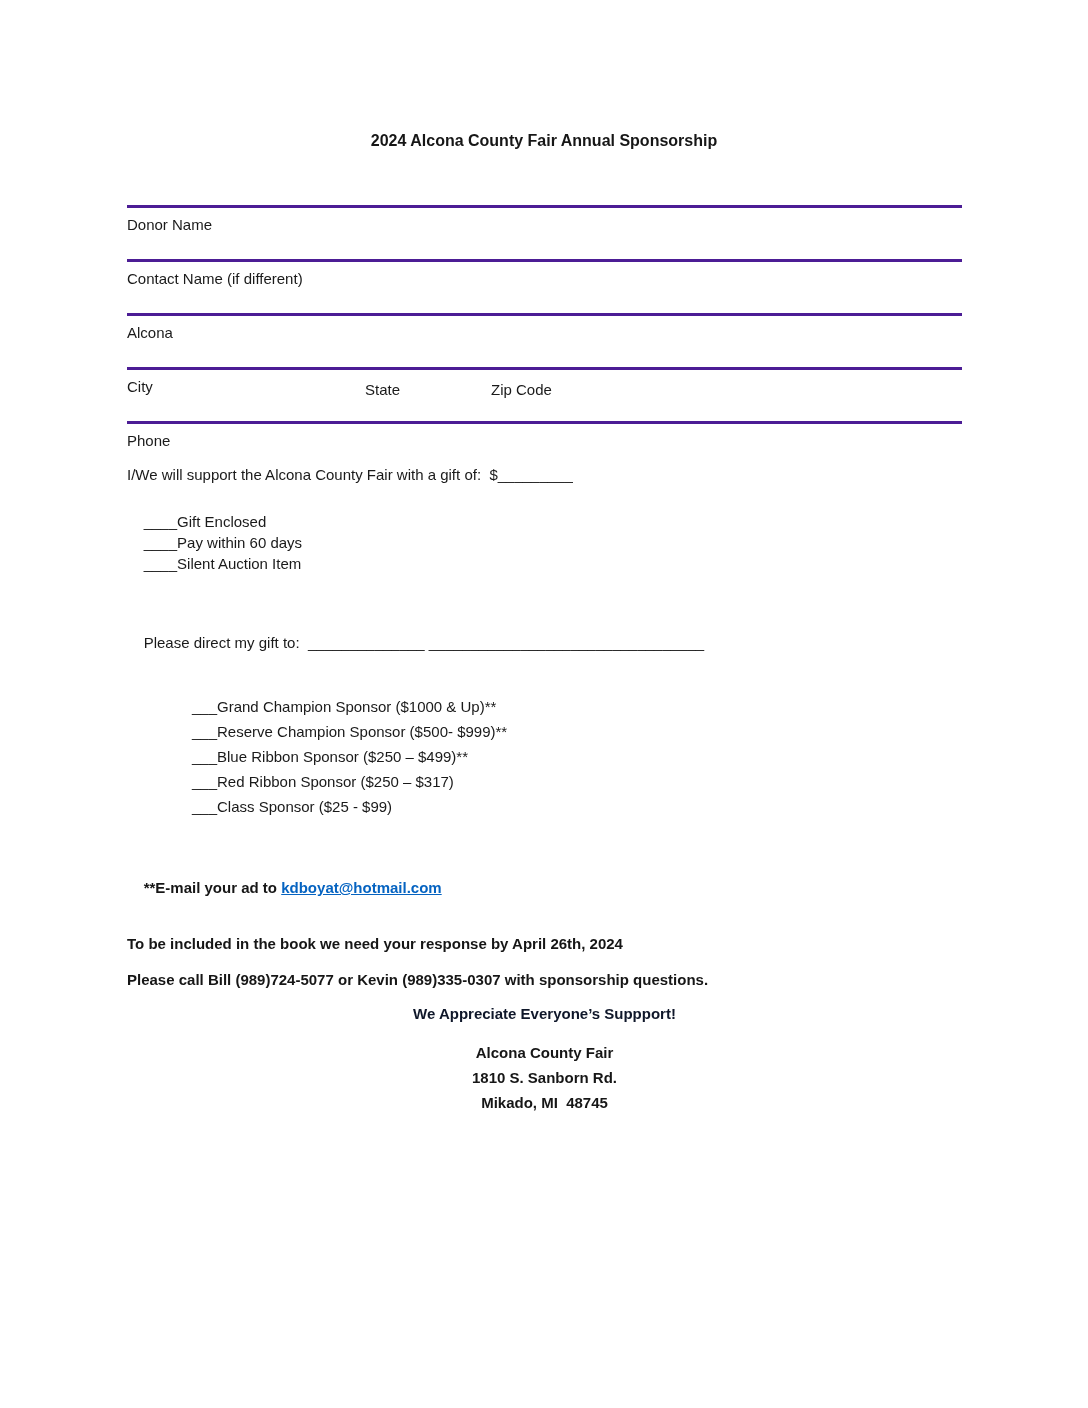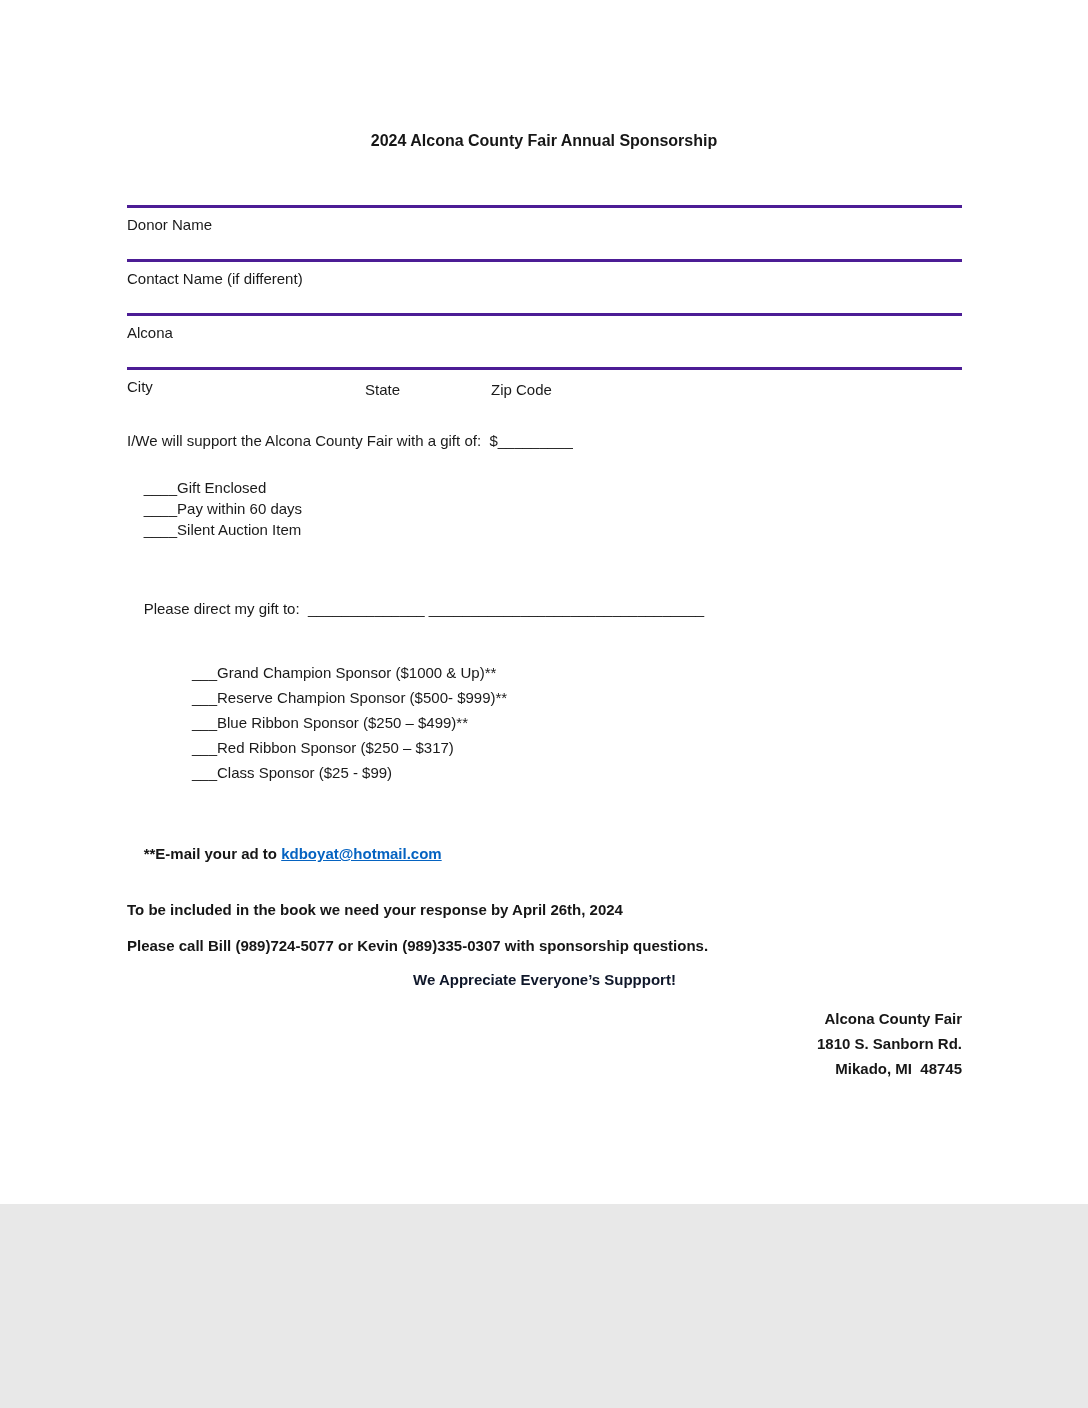--- a/index.html
+++ b/index.html
@@ -1,20 +1,20 @@
 <!DOCTYPE html>
 <html><head>
 <meta charset="utf-8">
 <style>
   * { margin: 0; padding: 0; box-sizing: border-box; }
   html, body { background: #e8e8e8; }
   .page {
     position: relative;
     width: 1088px;
-    height: 1204px;
+    height: 1408px;
     margin: 0 auto;
     background: #ffffff;
     color: #1a1a1a;
     font-family: "Liberation Sans", "DejaVu Sans", sans-serif;
     font-size: 15px;
     overflow: hidden;
   }
   .title {
     margin-top: 130px;
     text-align: center;
@@ -89,21 +89,20 @@
     margin-left: 127px;
     width: 835px;
     text-align: center;
   }
   .address-block p {
     font-weight: bold;
     font-size: 15px;
     line-height: 25px;
     white-space: pre-wrap;
     color: #161616;
-    text-align: right;
   }
   .link {
     color: #0563C1;
     text-decoration: underline;
     font-weight: bold;
     cursor: pointer;
   }
 </style>
 </head>
 <body>
@@ -119,20 +118,23 @@
     <div class="field-row">
       <span class="field-label">Contact Name (if different)</span>
     </div>
     <div class="field-row">
       <span class="field-label">Alcona</span>
     </div>
     <div class="field-row">
       <span class="field-label">City</span>
       <span class="field-label abs state-label">State</span>
       <span class="field-label abs zip-label">Zip Code</span>
+    </div>
+    <div class="field-row last">
+      <span class="field-label">Phone</span>
     </div>
   </div>
 
   <p class="body-line gift-amount">I/We will support the Alcona County Fair with a gift of:  $_________</p>
 
   <p class="body-line options-line">
     <span class="opt">____Gift Enclosed</span>
     <span class="opt">____Pay within 60 days</span>
     <span class="opt">____Silent Auction Item</span>
   </p>

